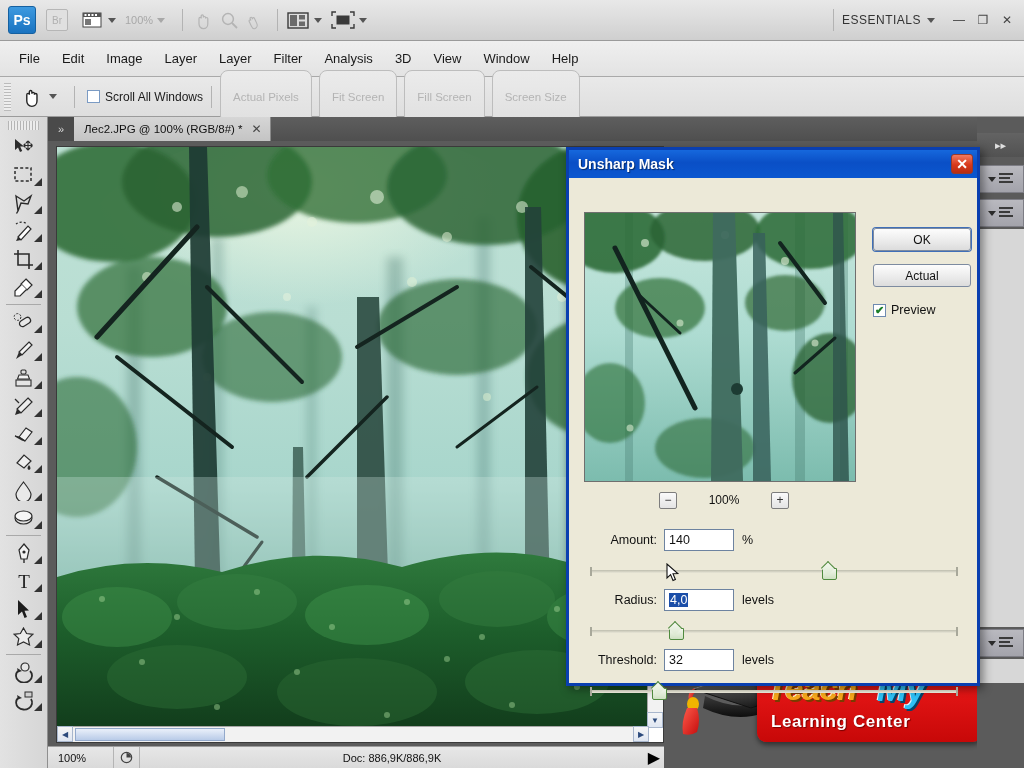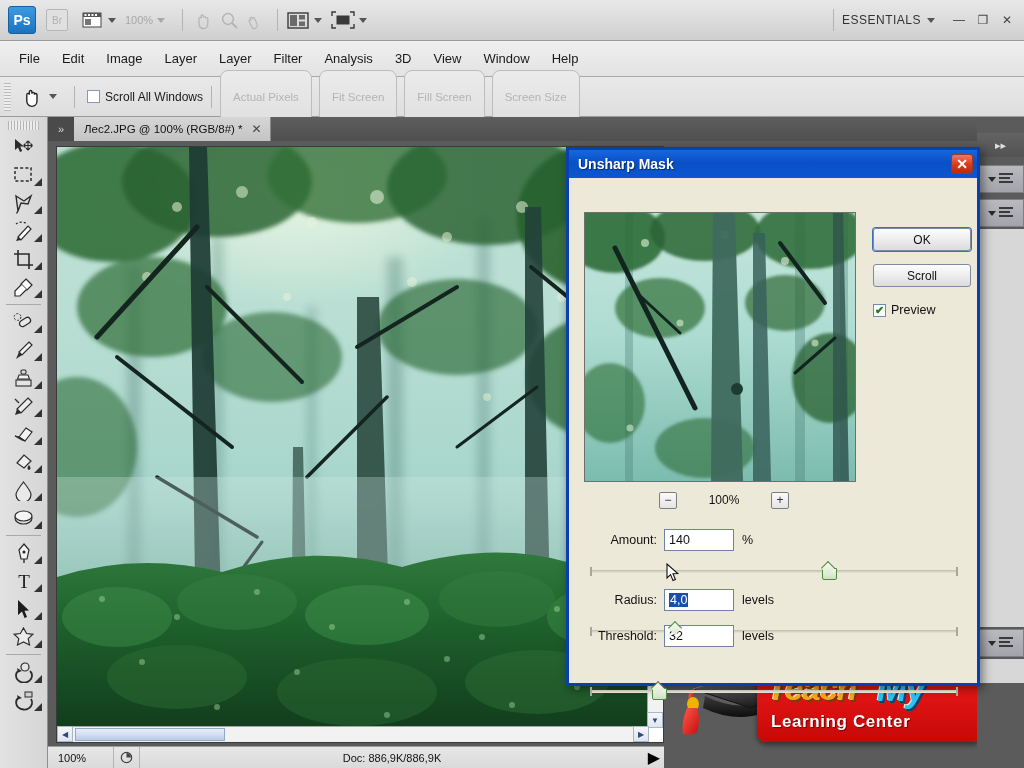--- a/index.html
+++ b/index.html
@@ -794,21 +794,21 @@
         </svg>
       </div>
 
       <div class="zoomrow">
         <span class="zbtn">−</span>
         <span class="zpct">100%</span>
         <span class="zbtn">+</span>
       </div>
 
       <div class="dlg-btn primary" style="left:304px;top:50px">OK</div>
-      <div class="dlg-btn" style="left:304px;top:86px">Scroll</div>
+      <div class="dlg-btn" style="left:304px;top:86px">Actual</div>
 
       <div class="prev-check">
         <span class="prev-box">✔</span>
         <span class="prev-label">Preview</span>
       </div>
 
       <div class="field-row" style="top:348px">
         <span class="field-label">Amount:</span>
         <span class="field-input">140</span>
         <span class="field-unit">%</span>
@@ -827,21 +827,21 @@
           </span>
         <span class="field-unit">levels</span>
       </div>
       <div class="slider" style="top:446px">
         <div class="slider-track"></div>
         <div class="slider-cap" style="left:0"></div>
         <div class="slider-cap" style="left:366px"></div>
         <div class="slider-thumb" style="left:79px"></div>
       </div>
 
-      <div class="field-row" style="top:444px">
+      <div class="field-row" style="top:468px">
         <span class="field-label">Threshold:</span>
         <span class="field-input">32</span>
         <span class="field-unit">levels</span>
       </div>
       <div class="slider" style="top:506px">
         <div class="slider-track"></div>
         <div class="slider-cap" style="left:0"></div>
         <div class="slider-cap" style="left:366px"></div>
         <div class="slider-thumb" style="left:62px"></div>
       </div>

